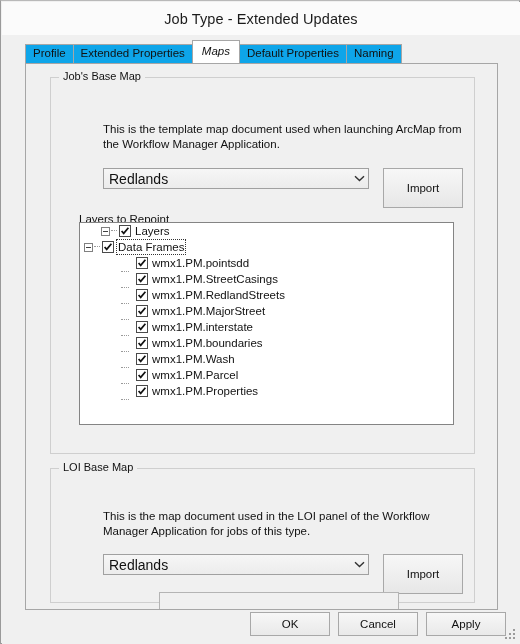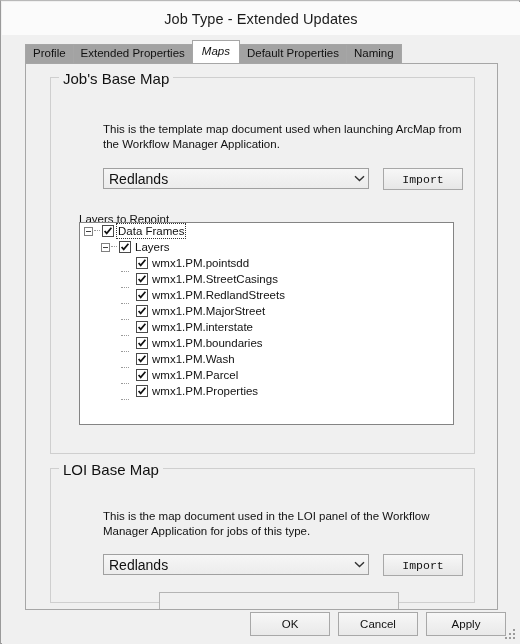--- a/index.html
+++ b/index.html
@@ -57,21 +57,21 @@
     display: flex;
     align-items: flex-end;
     z-index: 4;
   }
   .tab {
     box-sizing: border-box;
     height: 19px;
     line-height: 17px;
     padding: 0 7px;
     margin-right: -1px;
-    background: #a3a3a3;
+    background: #0ea5e9;
     border: 1px solid #a6a6a6;
     border-bottom: none;
     font-size: 11.5px;
     color: #111;
     position: relative;
     top: 0px;
     white-space: nowrap;
   }
   .tab.selected {
     background: #ffffff;
@@ -100,21 +100,21 @@
     position: absolute;
     box-sizing: border-box;
     border: 1px solid #cfcfcf;
   }
   .groupbox > .gb-legend {
     position: absolute;
     top: -8px;
     left: 8px;
     background: #f0f0f0;
     padding: 0 4px;
-    font-size: 15px;
+    font-size: 11px;
     color: #111;
     white-space: nowrap;
   }
 
   #group-jobs-base-map { left: 24px; top: 13px; width: 425px; height: 377px; }
   #group-loi-base-map  { left: 24px; top: 404px; width: 425px; height: 135px; }
 
   
   #group-clipped {
     position: absolute;
@@ -163,29 +163,29 @@
   }
   .combo .combo-arrow svg { display:block; }
 
   #jobs-combo { left: 52px; top: 90px; width: 266px; }
   #loi-combo  { left: 52px; top: 85px; width: 266px; }
 
   
   .btn {
     position: absolute;
     box-sizing: border-box;
-    height: 22px;
+    height: 40px;
     background: linear-gradient(#f7f7f7, #e7e7e7);
     border: 1px solid #a8a8a8;
     font-size: 11.5px;
     color: #111;
     display: flex;
     align-items: center;
     justify-content: center;
-    font-family: Liberation Mono, monospace;
+    font-family: Liberation Sans, sans-serif;
   }
   #jobs-import { left: 332px; top: 90px; width: 80px; }
   #loi-import  { left: 332px; top: 85px; width: 80px; }
 
   
   #layers-label {
     position: absolute;
     left: 28px; top: 135px;
     font-size: 11.5px;
     color: #111;
@@ -342,39 +342,39 @@
                 <path d="M1 1.2 L5.5 5.6 L10 1.2" fill="none" stroke="#333" stroke-width="1.4"></path>
               </svg>
           </span>
         </div>
 
         <div class="btn" id="jobs-import">Import</div>
 
         <div id="layers-label">Layers to Repoint</div>
 
         <div id="tree-view">
+            <div class="tree-row indent-2">
+              <span class="tw-expander"></span>
+              <span class="tw-dots"></span>
+              <span class="tw-check">
+                <svg width="10" height="10" viewBox="0 0 10 10">
+                  <path d="M1.6 5.0 L3.7 7.4 L8.4 1.8" fill="none" stroke="#111" stroke-width="1.7"></path>
+                </svg>
+              </span>
+              <span class="tw-label">Layers</span>
+            </div>
             <div class="tree-row indent-1">
               <span class="tw-expander"></span>
               <span class="tw-dots"></span>
               <span class="tw-check">
                 <svg width="10" height="10" viewBox="0 0 10 10">
                   <path d="M1.6 5.0 L3.7 7.4 L8.4 1.8" fill="none" stroke="#111" stroke-width="1.7"></path>
                 </svg>
               </span>
               <span class="tw-label focused">Data Frames</span>
-            </div>
-            <div class="tree-row indent-2">
-              <span class="tw-expander"></span>
-              <span class="tw-dots"></span>
-              <span class="tw-check">
-                <svg width="10" height="10" viewBox="0 0 10 10">
-                  <path d="M1.6 5.0 L3.7 7.4 L8.4 1.8" fill="none" stroke="#111" stroke-width="1.7"></path>
-                </svg>
-              </span>
-              <span class="tw-label">Layers</span>
             </div>
             <div class="tree-row indent-3">
               <span class="tw-leafline"></span>
               <span class="tw-check">
                 <svg width="10" height="10" viewBox="0 0 10 10">
                   <path d="M1.6 5.0 L3.7 7.4 L8.4 1.8" fill="none" stroke="#111" stroke-width="1.7"></path>
                 </svg>
               </span>
               <span class="tw-label">wmx1.PM.pointsdd</span>
             </div>

